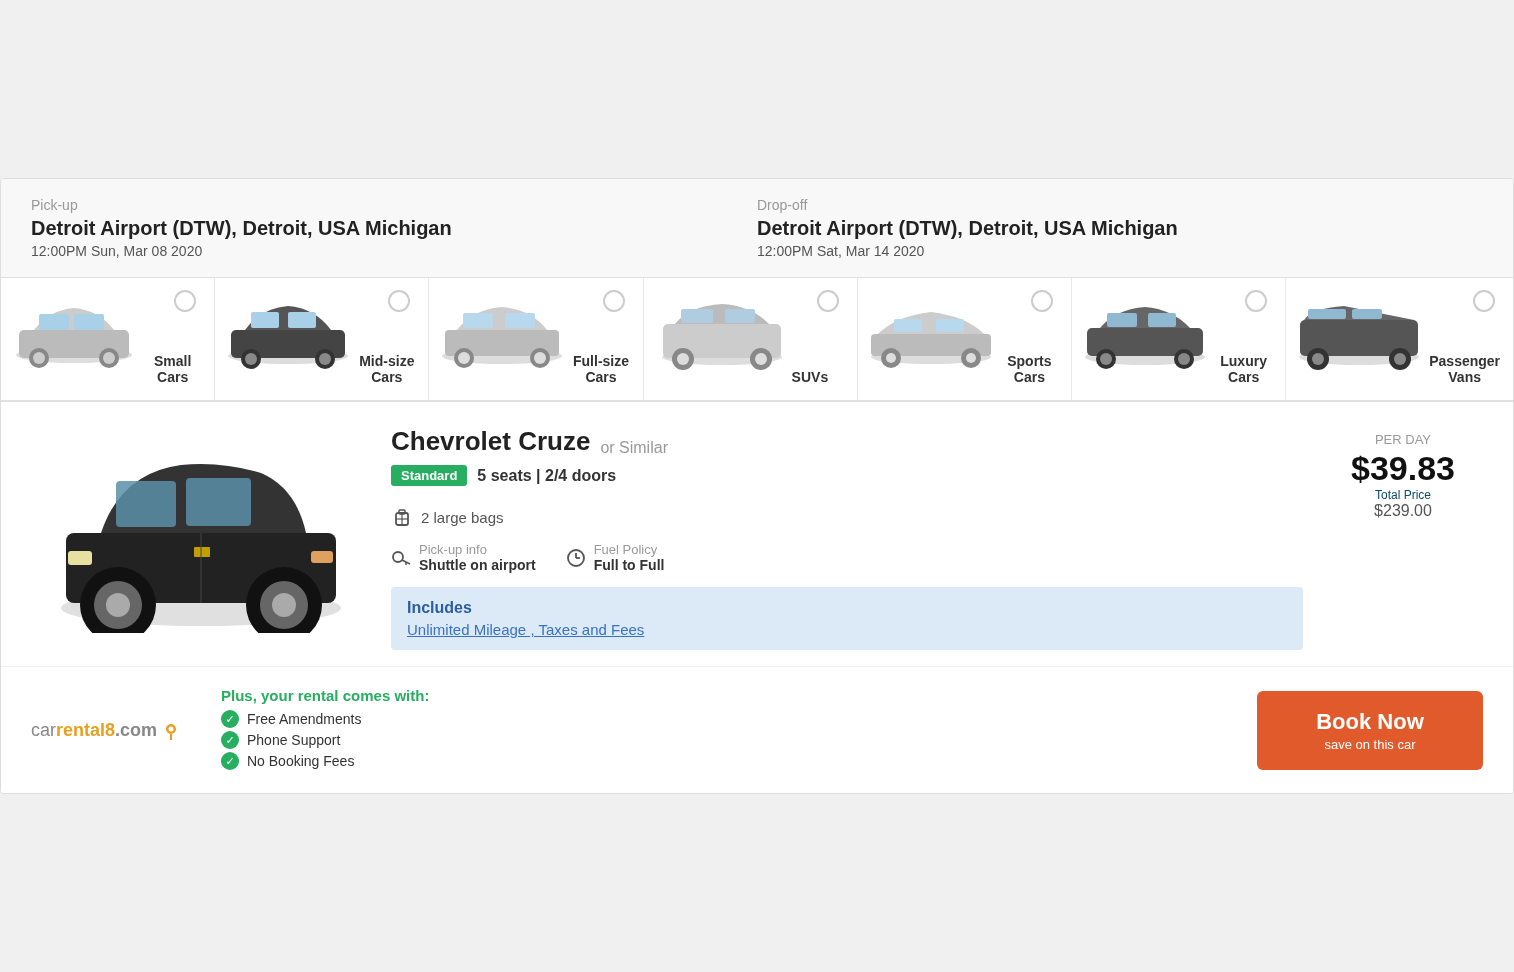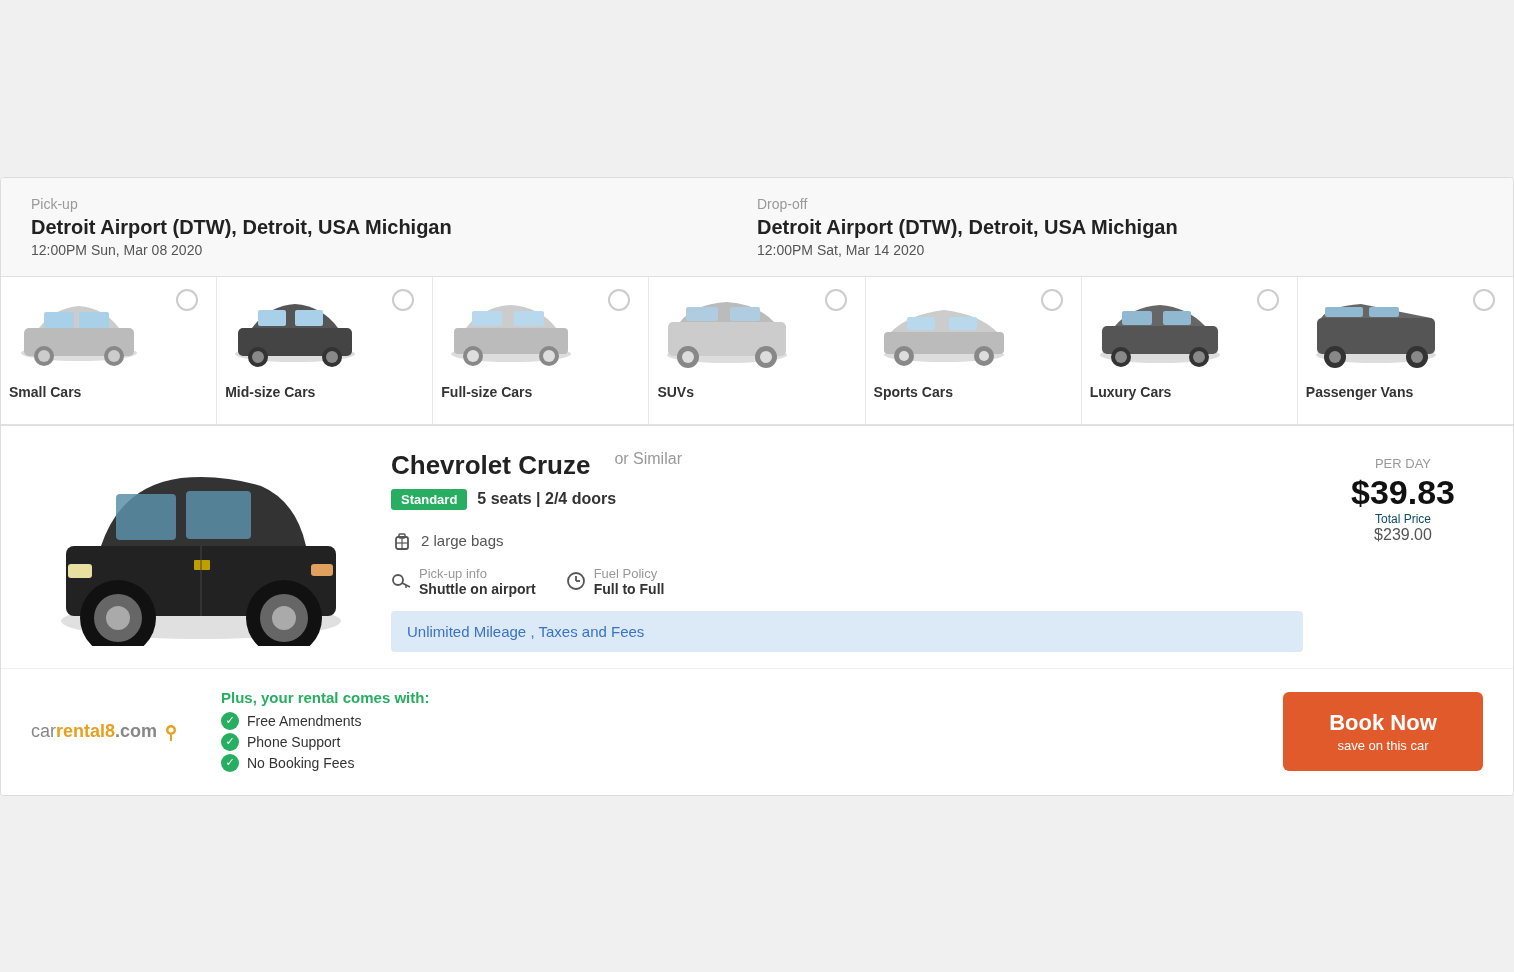--- a/index.html
+++ b/index.html
@@ -47,23 +47,22 @@
 
     
     .category-section {
       display: flex;
       border-bottom: 2px solid #e0e0e0;
       background: #fff;
     }
     .category-item {
       flex: 1;
       display: flex;
-      flex-direction: column;
-      align-items: flex-start;
-      padding: 14px 8px 24px;
+      align-items: flex-end;
+      padding: 14px 8px 15px;
       border-right: 1px solid #e8e8e8;
       cursor: pointer;
       position: relative;
     }
     .category-item:last-child { border-right: none; }
     .category-radio {
       width: 22px;
       height: 22px;
       border-radius: 50%;
       border: 2px solid #ccc;
@@ -109,22 +108,22 @@
       display: flex;
       align-items: center;
       justify-content: center;
     }
     .car-details {
       flex: 1;
       padding: 0 20px;
     }
     .car-title-row {
       display: flex;
-      align-items: flex-start;
-      gap: 24px;
+      align-items: flex-end;
+      gap: 10px;
       margin-bottom: 8px;
     }
     .car-title {
       font-size: 26px;
       font-weight: bold;
       color: #222;
     }
     .car-similar {
       font-size: 16px;
       color: #999;
@@ -184,20 +183,21 @@
     }
     .includes-title {
       font-size: 16px;
       font-weight: bold;
       color: #2b5fa0;
       margin-bottom: 4px;
     }
     .includes-items {
       font-size: 15px;
       color: #3a72c4;
+      text-decoration: underline;
     }
     .price-area {
       width: 160px;
       flex-shrink: 0;
       text-align: center;
       padding-top: 6px;
     }
     .per-day-label {
       font-size: 13px;
       color: #999;
@@ -269,21 +269,21 @@
       flex-shrink: 0;
     }
     .book-btn {
       background: #e05a2b;
       color: #fff;
       border: none;
       border-radius: 6px;
       padding: 18px 40px;
       cursor: pointer;
       text-align: center;
-      width: 200px;
+      width: 226px;
       flex-shrink: 0;
     }
     .book-btn-main {
       font-size: 22px;
       font-weight: bold;
       display: block;
     }
     .book-btn-sub {
       font-size: 13px;
       display: block;
@@ -524,20 +524,21 @@
             <line x1="10" y1="5" x2="10" y2="10" stroke="#555" stroke-width="1.8"></line>
             <line x1="10" y1="10" x2="14" y2="10" stroke="#555" stroke-width="1.8"></line>
           </svg>
           <div>
             <div class="info-sub">Fuel Policy</div>
             <div class="info-val">Full to Full</div>
           </div>
         </div>
       </div>
       <div class="includes-box">
+        <div class="includes-title">Includes</div>
         <div class="includes-items">Unlimited Mileage , Taxes and Fees</div>
       </div>
     </div>
 
     <div class="price-area">
       <div class="per-day-label">PER DAY</div>
       <div class="per-day-price">$39.83</div>
       <div class="total-label">Total Price</div>
       <div class="total-price">$239.00</div>
     </div>

